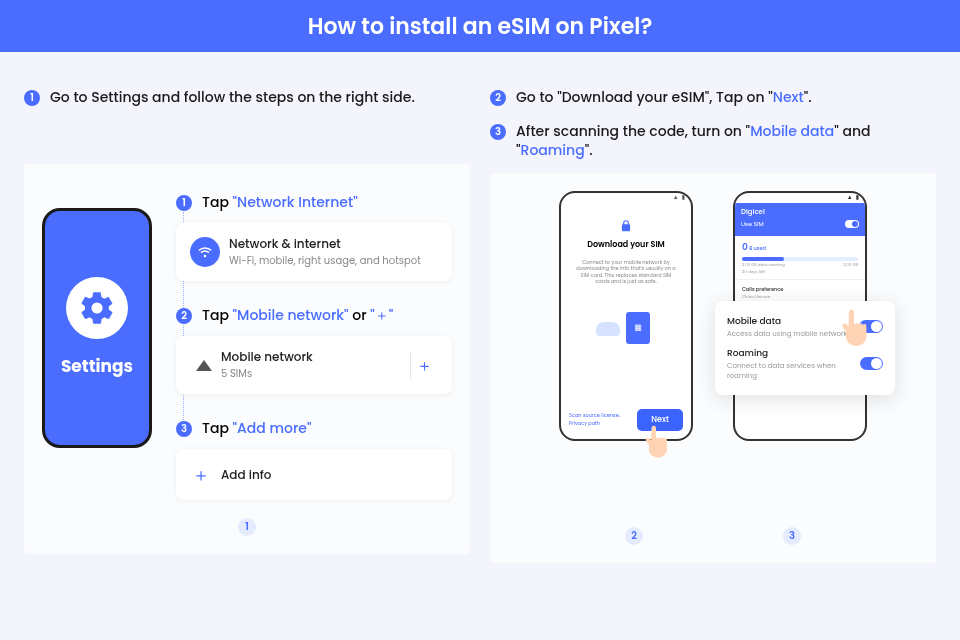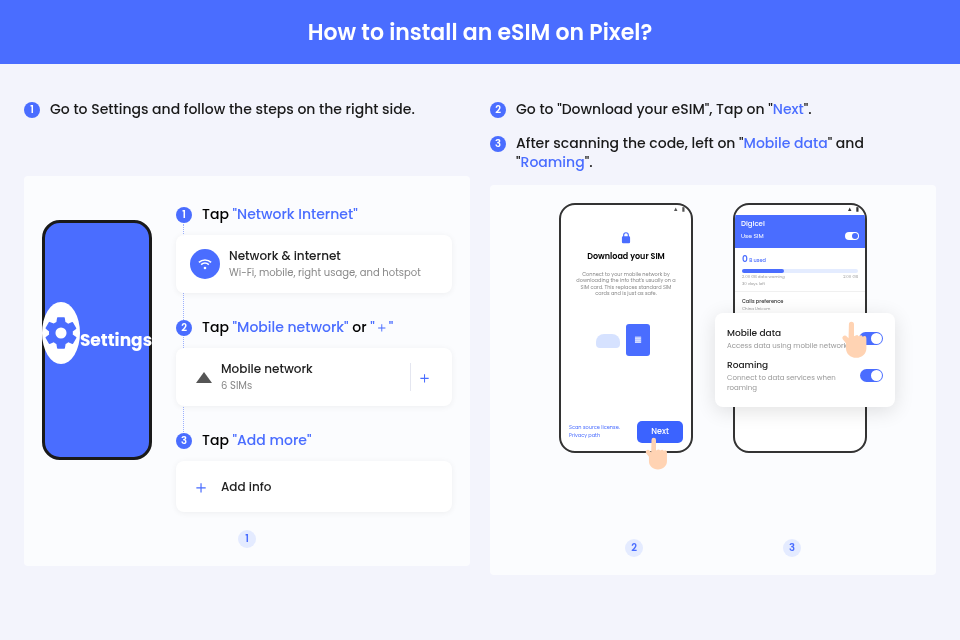--- a/index.html
+++ b/index.html
@@ -1,27 +1,27 @@
 <!DOCTYPE html>
 <html><head>
 <meta charset="utf-8">
 <style>
 *{box-sizing:border-box;margin:0;padding:0;font-family:Poppins,system-ui,-apple-system,sans-serif}
 body{width:960px;height:640px;background:#f3f4fc;overflow:hidden}
-.header{background:#4a6dff;height:64px;display:flex;align-items:center;justify-content:center}
+.header{background:#4a6dff;height:52px;display:flex;align-items:center;justify-content:center}
 .header h1{color:#fff;font-size:22px;font-weight:600}
 .main{display:flex;padding:20px 24px 0;gap:20px}
 .col{flex:1}
 .instructions{display:flex;flex-direction:column;gap:14px;min-height:80px;padding-top:16px}
 .instruction{display:flex;align-items:flex-start;gap:10px;font-size:14px;color:#1a1a1a;font-weight:500;line-height:1.4}
 .badge{min-width:16px;width:16px;height:16px;border-radius:50%;background:#4a6dff;color:#fff;font-size:10px;display:flex;align-items:center;justify-content:center;font-weight:600;margin-top:2px}
 .link{color:#4a6dff}
 .panel{background:#fbfcfe;border-radius:4px;margin-top:12px;padding:28px 18px 24px;position:relative;height:390px}
 .p1{display:flex;gap:24px;align-items:flex-start}
-.phone{width:110px;height:240px;border:3px solid #1a1a1a;border-radius:18px;background:#4a6dff;display:flex;align-items:center;justify-content:center;margin-top:16px}
+.phone{width:110px;height:240px;border:3px solid #1a1a1a;border-radius:18px;background:#4a6dff;display:flex;flex-direction:column;align-items:center;justify-content:center;margin-top:16px}
 .gear-circle{width:62px;height:62px;border-radius:50%;background:#fff;display:flex;align-items:center;justify-content:center;margin-bottom:14px}
 .gear-circle svg{width:38px;height:38px;fill:#4a6dff}
 .settings-label{color:#fff;font-weight:700;font-size:17px}
 .steps{flex:1;display:flex;flex-direction:column;gap:24px;position:relative}
 .vline{position:absolute;left:7px;top:20px;bottom:72px;border-left:1.5px dotted #9db1ff;z-index:0}
 .step{display:flex;flex-direction:column;gap:10px;position:relative;z-index:1}
 .step-head{display:flex;align-items:center;gap:10px;font-size:14px;font-weight:500}
 .s-badge{width:16px;height:16px;border-radius:50%;background:#4a6dff;color:#fff;font-size:10px;display:flex;align-items:center;justify-content:center;font-weight:600}
 .card{background:#fff;border-radius:8px;box-shadow:0 1px 6px rgba(0,0,0,.06);padding:12px 14px;display:flex;align-items:center;gap:9px;font-size:12px;margin-left:0}
 .ic{width:30px;height:30px;border-radius:50%;background:#4a6dff;display:flex;align-items:center;justify-content:center}
@@ -120,21 +120,21 @@
 
         <div class="step">
           <div class="step-head">
             <div class="s-badge">2</div>
             <div><span>Tap </span><span class="link">"Mobile network"</span><span> or </span><span class="link">"＋"</span></div>
           </div>
           <div class="card">
             <div class="tri"></div>
             <div class="card-txt">
               <div class="card-title">Mobile network</div>
-              <div class="card-sub">6 SIMs</div>
+              <div class="card-sub">5 SIMs</div>
             </div>
             <div class="plus-box">＋</div>
           </div>
         </div>
 
         <div class="step">
           <div class="step-head">
             <div class="s-badge">3</div>
             <div><span>Tap </span><span class="link">"Add more"</span></div>
           </div>
@@ -154,21 +154,21 @@
   </div>
 
   <div class="col">
     <div class="instructions">
       <div class="instruction">
         <div class="badge">2</div>
         <div><span>Go to "Download your eSIM", Tap on "</span><span class="link">Next</span><span>".</span></div>
       </div>
       <div class="instruction">
         <div class="badge">3</div>
-        <div><span>After scanning the code, left on "</span><span class="link">Mobile data</span><span>" and "</span><span class="link">Roaming</span><span>".</span></div>
+        <div><span>After scanning the code, turn on "</span><span class="link">Mobile data</span><span>" and "</span><span class="link">Roaming</span><span>".</span></div>
       </div>
     </div>
 
     <div class="panel p2">
 
       <div style="position:relative">
         <div class="mini">
           <div class="status">
               <span>▲</span>
               <span>▮</span>

